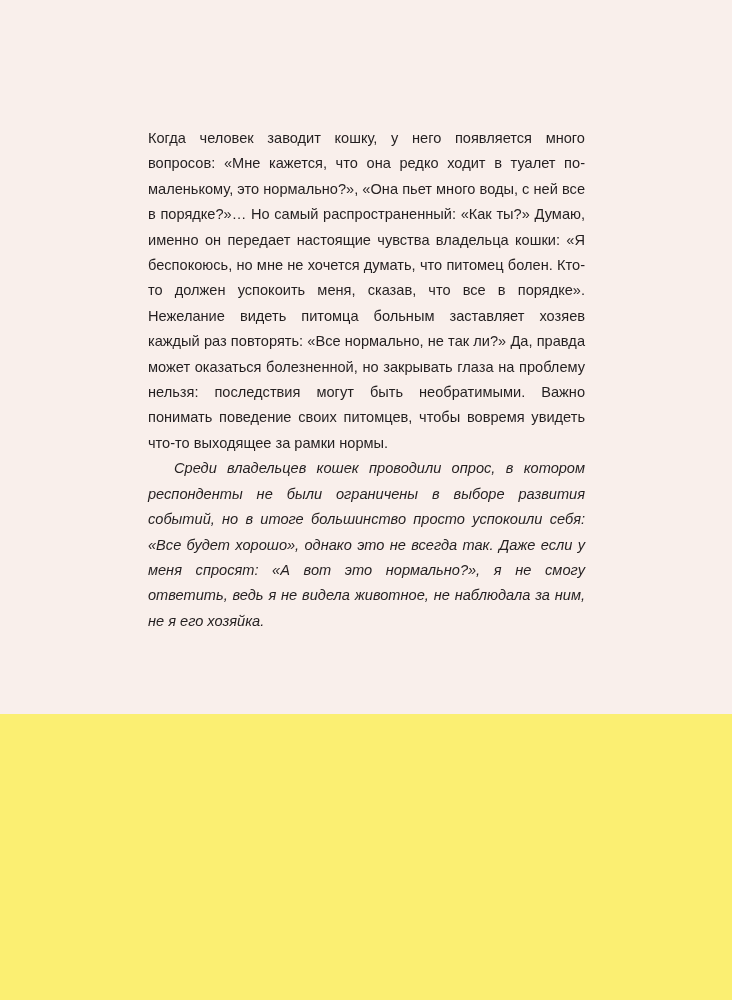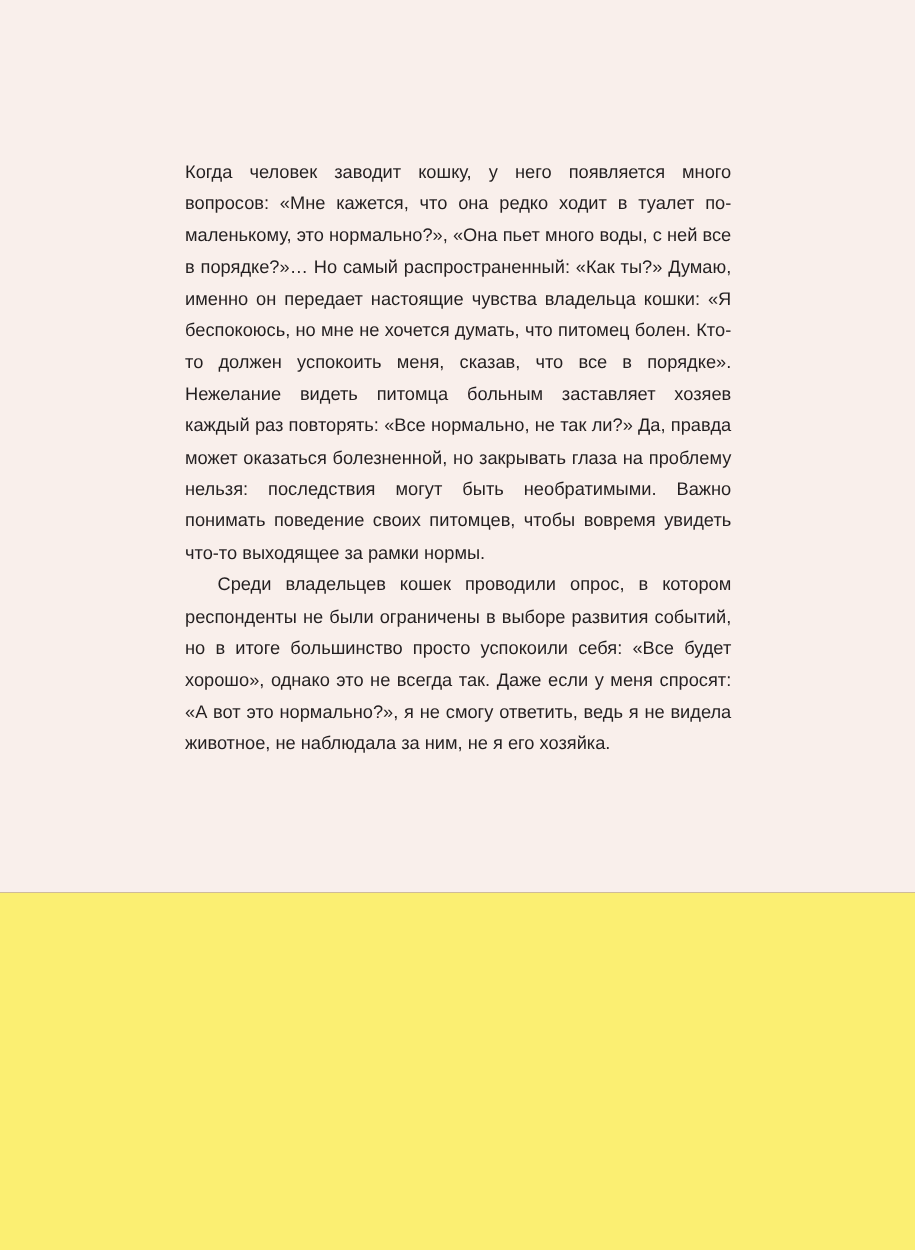--- a/index.html
+++ b/index.html
@@ -10,21 +10,21 @@
     width: 732px;
     height: 1000px;
     background: #f7eeea;
     font-family: "Liberation Sans", sans-serif;
     overflow: hidden;
   }
   .page {
     position: relative;
     width: 732px;
     height: 1000px;
-    background: #4c1d95;
+    background: #1d4ed8;
     border-radius: 10px;
   }
   .text-panel {
     position: absolute;
     left: 0;
     top: 0;
     width: 732px;
     height: 714px;
     background: #f9efeb;
   }
@@ -47,20 +47,21 @@
     text-align: justify;
     text-justify: inter-word;
     hyphens: manual;
     font-family: "Liberation Sans", sans-serif;
   }
   .body-text p {
     margin: 0;
   }
   .body-text p.indent {
     text-indent: 26px;
+    font-style: italic;
   }
   
   .body-text p:last-child {
     text-align: justify;
   }
 </style>
 </head>
 <body>
 
 <div class="page">

